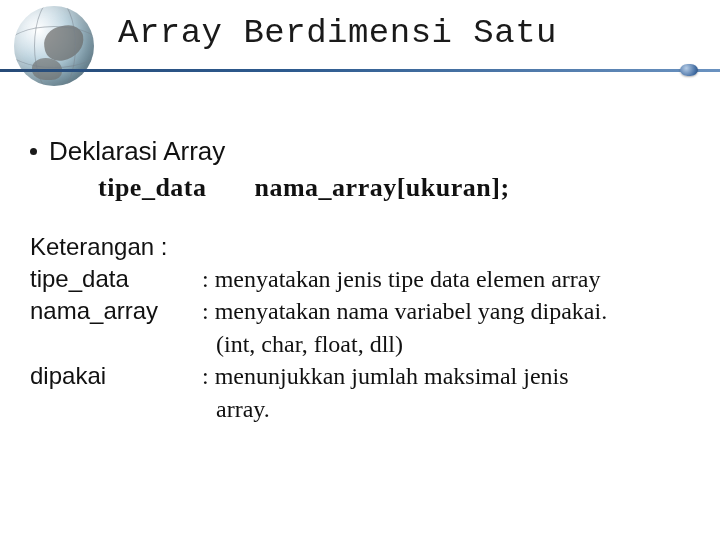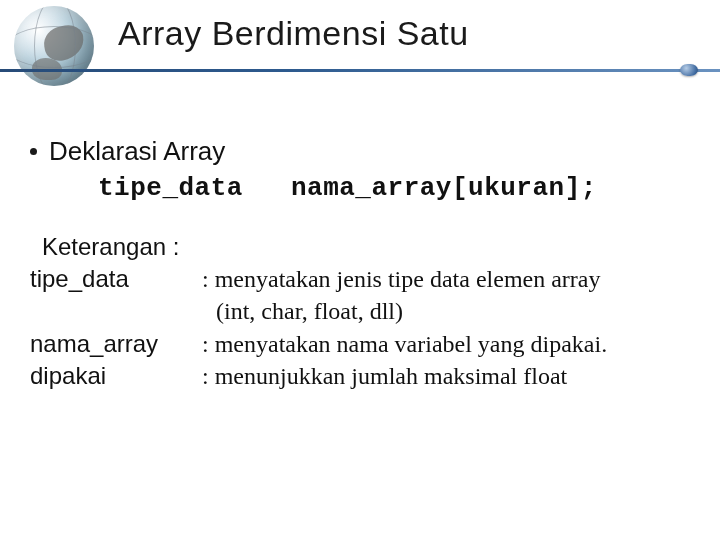--- a/index.html
+++ b/index.html
@@ -67,21 +67,21 @@
   .globe .grid::before {
     top: 25%; left: -10%; right: -10%; height: 50%;
   }
   .globe .grid::after {
     top: -10%; bottom: -10%; left: 25%; width: 50%;
   }
   .title {
     position: absolute;
     left: 118px;
     top: 14px;
-    font-family: Liberation Sans, sans-serif;
+    font-family: Liberation Mono, monospace;
     font-size: 34px;
     letter-spacing: 0.5px;
     color: #1a1a1a;
     font-weight: normal;
   }
   .rule-outer {
     position: absolute;
     left: 0;
     right: 0;
     top: 67px;
@@ -120,33 +120,33 @@
     height: 7px;
     border-radius: 50%;
     background: #1a1a1a;
     margin-right: 12px;
   }
   .bullet-text {
     font-size: 26px;
     font-family: Tahoma, Verdana, sans-serif;
   }
   .code-line {
-    font-family: Liberation Mono, monospace;
+    font-family: Liberation Serif, serif;
     font-weight: bold;
     font-size: 26px;
     margin: 0 0 30px 70px;
     letter-spacing: 0.5px;
   }
   .code-gap {
     display: inline-block;
     width: 48px;
   }
   .ket-title {
     font-size: 24px;
-    margin: 0 0 2px 14px;
+    margin: 0 0 2px 2px;
     font-family: Tahoma, Verdana, sans-serif;
   }
   .def-table {
     margin-left: 2px;
   }
   .def-row {
     display: flex;
     align-items: flex-start;
     font-size: 24px;
     line-height: 1.35;
@@ -198,28 +198,32 @@
 
   <div class="def-table">
 
     <div class="def-row">
       <div class="def-term">tipe_data</div>
       <div class="def-desc">
         <span>: menyatakan jenis tipe data elemen array</span>
       </div>
     </div>
     <div class="def-row">
+      <div class="def-term">nama_array</div>
+      <div class="def-desc">: menyatakan nama variabel yang dipakai.</div>
+    </div>
+
+    <div class="def-row">
       <div class="def-term"></div>
       <div class="def-desc def-cont">(int, char, float, dll)</div>
     </div>
 
     <div class="def-row">
-      <div class="def-term">nama_array</div>
-      <div class="def-desc">: menyatakan nama variabel yang dipakai.</div>
-    </div>
-
-    <div class="def-row">
       <div class="def-term">dipakai</div>
-      <div class="def-desc">: menunjukkan jumlah maksimal float</div>
+      <div class="def-desc">: menunjukkan jumlah maksimal jenis</div>
+    </div>
+    <div class="def-row">
+      <div class="def-term"></div>
+      <div class="def-desc def-cont">array.</div>
     </div>
 
   </div>
 </div>
 
 </body></html>

